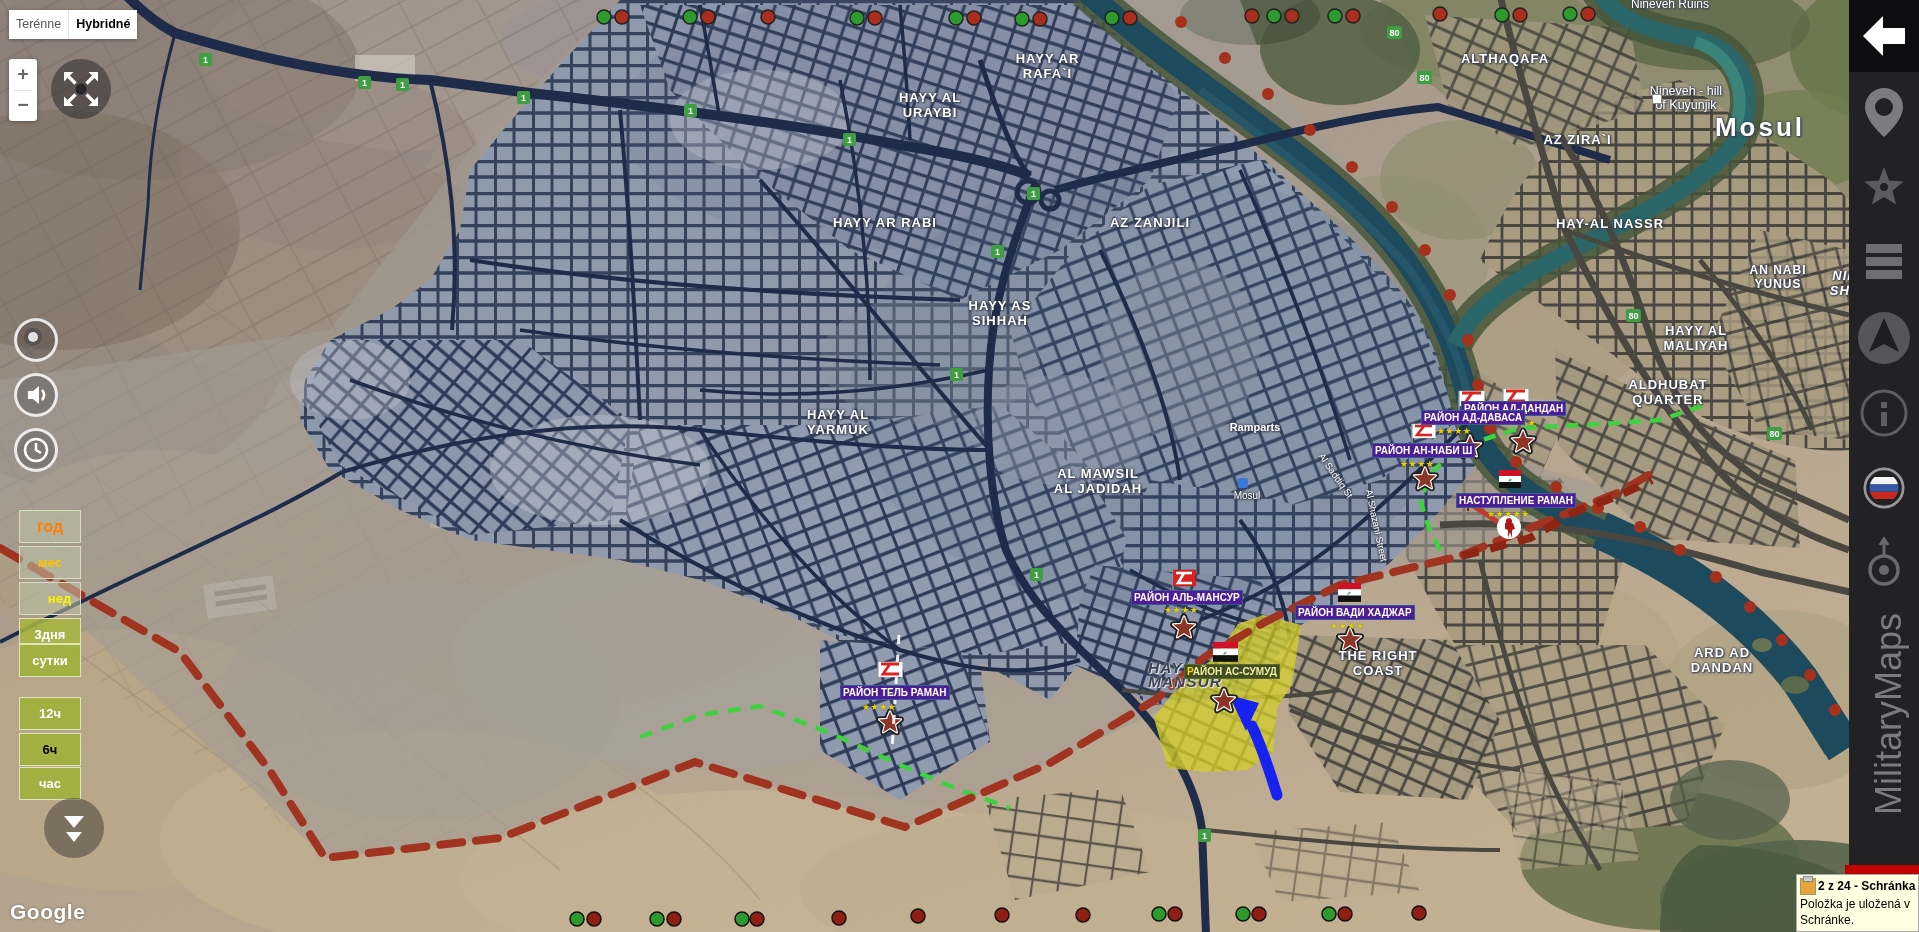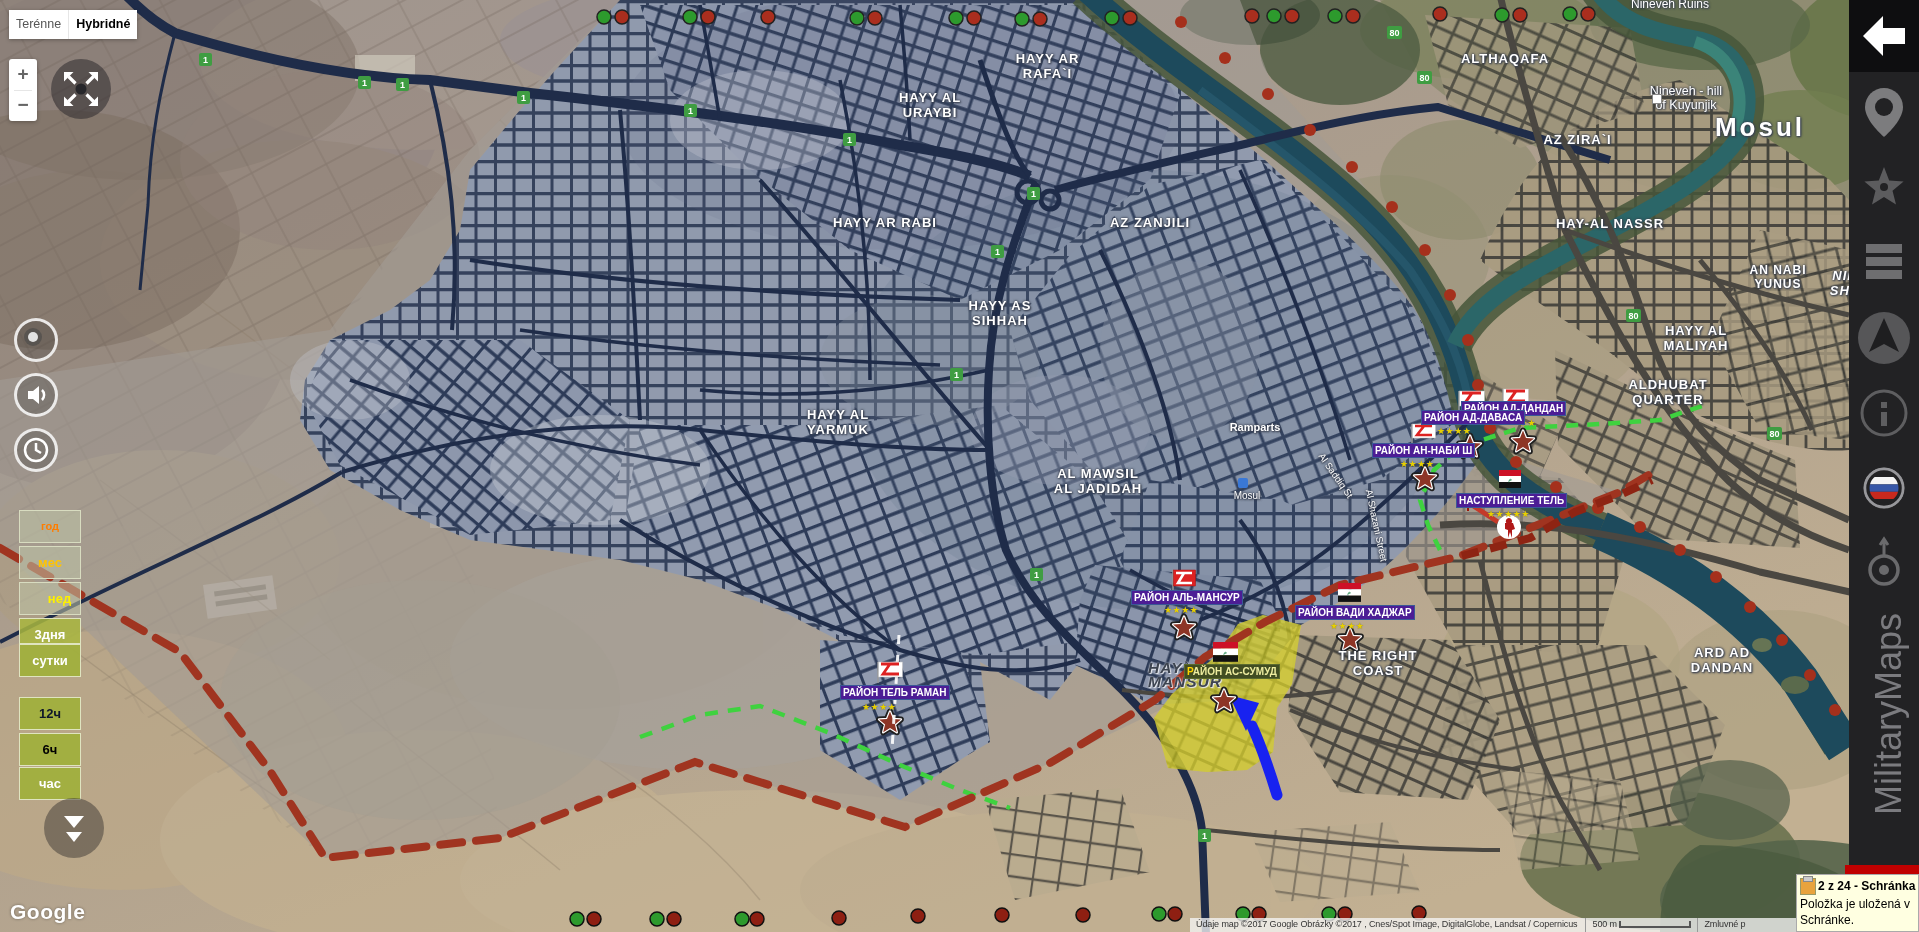--- a/index.html
+++ b/index.html
@@ -493,21 +493,21 @@
 
 <div class="mil" style="left:1461px;top:401px;">РАЙОН А<span style="color:#fff">Д-ДАНДАН</span></div>
 <div class="ystars" style="left:1519px;top:418px;">★★</div>
 
 <div class="mil" style="left:1421px;top:410px;">РАЙОН АД-ДАВАСА</div>
 <div class="ystars" style="left:1437px;top:426px;">★★★★</div>
 
 <div class="mil" style="left:1372px;top:443px;">РАЙОН АН-НАБИ Ш</div>
 <div class="ystars" style="left:1400px;top:459px;">★★★★</div>
 
-<div class="mil" style="left:1456px;top:493px;">НАСТУПЛЕНИЕ ТЕЛЬ</div>
+<div class="mil" style="left:1456px;top:493px;">НАСТУПЛЕНИЕ РАМАН</div>
 <div class="ystars" style="left:1487px;top:509px;">★★★★★</div>
 
 <div class="mil" style="left:1131px;top:590px;">РАЙОН АЛЬ-МАНСУР</div>
 <div class="ystars" style="left:1164px;top:605px;">★★★★</div>
 
 <div class="mil" style="left:1295px;top:605px;">РАЙОН ВАДИ ХАДЖАР</div>
 <div class="ystars" style="left:1330px;top:621px;">★★★★</div>
 
 <div class="mil" style="left:1184px;top:664px;background:#414d22;border-color:#5a6a2e;color:#eeeda0;"><span style="color:#ffd400">Р</span>АЙОН АС-СУМУД</div>
 
@@ -552,46 +552,41 @@
 </div>
 
 <div style="position:absolute;left:14px;top:428px;width:38px;height:38px;border-radius:50%;background:rgba(40,40,40,0.25);border:3px solid rgba(255,255,255,0.85);">
 <svg width="38" height="38" viewBox="0 0 38 38">
         <circle cx="19" cy="19" r="11" stroke="#fff" stroke-width="2.5" fill="none"></circle>
         <path d="M19,12 V19 L24,22" stroke="#fff" stroke-width="2.5" fill="none"></path>
       </svg>
 </div>
 
 <div style="position:absolute;left:19px;top:510px;width:62px;">
-<div style="height:33px;margin-bottom:3px;background:rgba(190,195,165,0.55);border:1px solid #d8dcc0;box-sizing:border-box;text-align:center;line-height:31px;font-size:11px;font-weight:bold;color:#ff7d00;">год</div>
+<div style="height:33px;margin-bottom:3px;background:rgba(190,195,165,0.55);border:1px solid #d8dcc0;box-sizing:border-box;text-align:center;line-height:31px;font-size:16px;font-weight:bold;color:#ff7d00;">год</div>
 <div style="height:33px;margin-bottom:3px;background:rgba(190,195,165,0.55);border:1px solid #d8dcc0;box-sizing:border-box;text-align:center;line-height:31px;font-size:13px;font-weight:bold;color:#ffc400;">мес</div>
 <div style="height:33px;margin-bottom:3px;background:rgba(190,195,165,0.55);border:1px solid #d8dcc0;box-sizing:border-box;text-align:center;line-height:31px;font-size:13px;font-weight:bold;color:#fdf000;padding-left:19px;">нед</div>
 <div style="height:26px;margin-bottom:0;background:rgba(168,182,62,0.85);border:1px solid #dfe4c0;box-sizing:border-box;text-align:center;line-height:31px;font-size:13px;font-weight:bold;color:#ffffff;">3дня</div>
 <div style="height:33px;margin-bottom:20px;background:rgba(160,176,58,0.9);border:1px solid #dfe4c0;box-sizing:border-box;text-align:center;line-height:31px;font-size:13px;font-weight:bold;color:#fff;">сутки</div>
-<div style="height:33px;margin-bottom:3px;background:rgba(160,176,58,0.9);border:1px solid #dfe4c0;box-sizing:border-box;text-align:center;line-height:31px;font-size:13px;font-weight:bold;color:#0f172a;">12ч</div>
+<div style="height:33px;margin-bottom:3px;background:rgba(160,176,58,0.9);border:1px solid #dfe4c0;box-sizing:border-box;text-align:center;line-height:31px;font-size:13px;font-weight:bold;color:#ffffff;">12ч</div>
 <div style="height:33px;margin-bottom:1px;background:rgba(160,176,58,0.9);border:1px solid #dfe4c0;box-sizing:border-box;text-align:center;line-height:31px;font-size:13px;font-weight:bold;color:#000000;">6ч</div>
 <div style="height:33px;margin-bottom:9px;background:rgba(160,176,58,0.9);border:1px solid #dfe4c0;box-sizing:border-box;text-align:center;line-height:31px;font-size:13px;font-weight:bold;color:#fff;">час</div>
 </div>
 
 <div style="position:absolute;left:44px;top:798px;width:60px;height:60px;border-radius:50%;background:rgba(60,55,52,0.5);">
 <svg width="60" height="60" viewBox="0 0 60 60">
         <g fill="#fff">
           <path d="M20,18 L40,18 L30,30 Z"></path>
           <path d="M22,34 L38,34 L30,44 Z"></path>
         </g>
       </svg>
 </div>
 
 <div style="position:absolute;left:10px;top:900px;color:#fff;font-size:21px;font-weight:bold;letter-spacing:0.5px;text-shadow:0 0 3px rgba(0,0,0,0.4);">Google</div>
 
-<div style="position:absolute;left:1190px;top:918px;width:729px;height:14px;background:rgba(245,245,245,0.78);display:flex;font-size:9px;letter-spacing:-0.1px;color:#333;">
-<div style="padding:1px 8px 0 6px;white-space:nowrap;">Údaje map ©2017 Google Obrázky ©2017 , Cnes/Spot Image, DigitalGlobe, Landsat / Copernicus</div>
-<div style="border-left:1px solid #999;padding:1px 6px 0;white-space:nowrap;">500 m <span style="display:inline-block;width:68px;height:5px;border-left:2px solid #555;border-right:2px solid #555;border-bottom:2px solid #555;vertical-align:middle;"></span></div>
-<div style="border-left:1px solid #999;padding:1px 6px 0;white-space:nowrap;">Zmluvné p</div>
-</div>
 
 <div style="position:absolute;left:1849px;top:0;width:70px;height:932px;background:#222224;">
 <div style="position:absolute;left:0;top:0;width:70px;height:72px;background:#0e0e10;"></div>
 <svg width="70" height="932" viewBox="0 0 70 932" style="position:absolute;left:0;top:0;">
 <path d="M14,36 L34,16 L34,28 L56,28 L56,44 L34,44 L34,56 Z" fill="#fff"></path>
 <path d="M35,88 a19,19 0 0 1 19,19 c0,14 -19,30 -19,30 c0,0 -19,-16 -19,-30 a19,19 0 0 1 19,-19 Z" fill="#7c7c7e"></path>
 <circle cx="35" cy="107" r="9" fill="#222224"></circle>
 <path d="M35,167 L40.2,180.4 L54.6,181.4 L43.5,190.7 L47,204.6 L35,196.9 L23,204.6 L26.5,190.7 L15.4,181.4 L29.8,180.4 Z" fill="#5c5c5e"></path>
 <circle cx="35" cy="187" r="4" fill="#222224"></circle>
 <g fill="#6e6e70">

